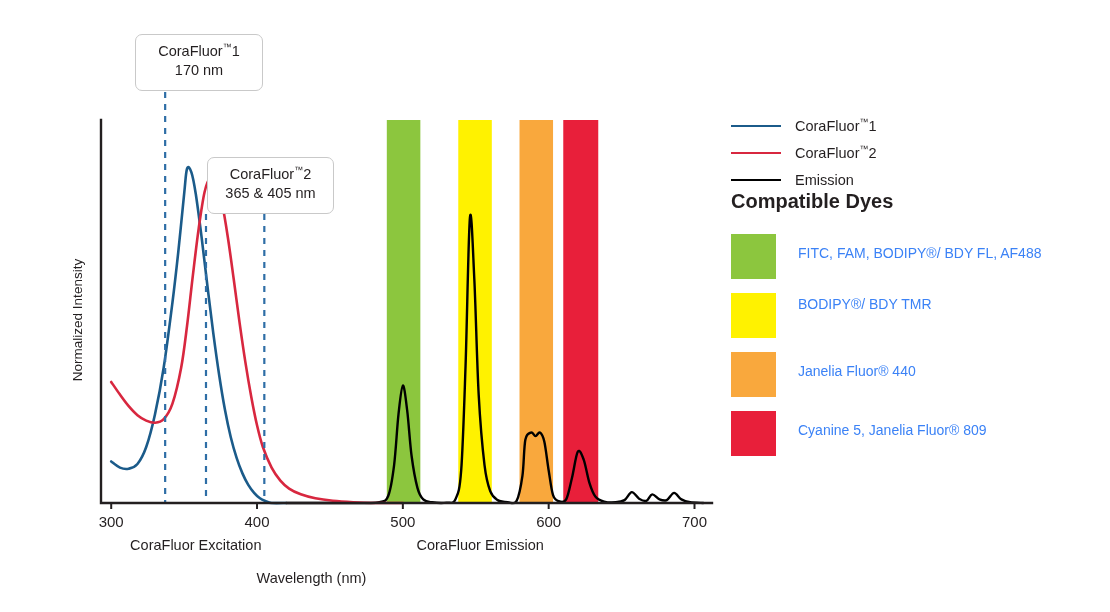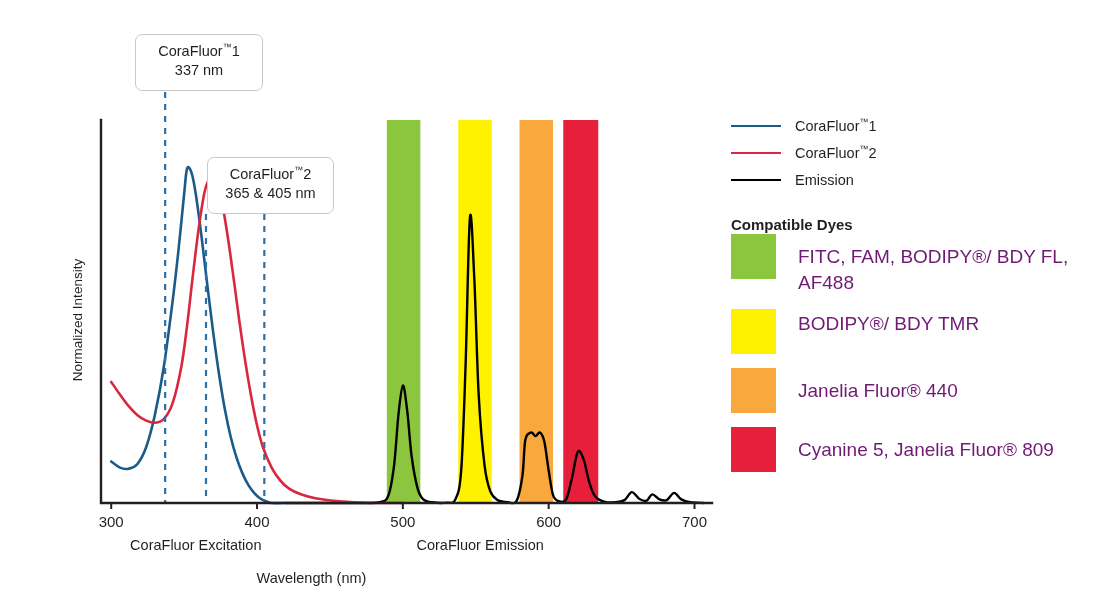--- a/index.html
+++ b/index.html
@@ -20,26 +20,26 @@
            text-align:center;line-height:1.28;font-size:14.5px;color:#231f20;padding:7px 12px 8px;
            box-sizing:border-box;}
   .callout div{white-space:nowrap;}
   .sup{font-size:9px;vertical-align:super;letter-spacing:0;}
 
   .legend{position:absolute;left:731px;top:112px;width:360px;}
   .legend-row{display:flex;align-items:center;height:27px;}
   .legend-swatch{width:50px;height:0;border-top-width:2.6px;border-top-style:solid;margin-right:14px;flex:0 0 50px;}
   .legend-text{font-size:14.5px;color:#231f20;}
 
-  .dyes-title{position:absolute;left:731px;top:216px;font-size:15px;font-weight:bold;color:#231f20;}
+  .dyes-title{position:absolute;left:731px;top:190px;font-size:20px;font-weight:bold;color:#231f20;}
 
   .dyes{position:absolute;left:731px;top:234px;width:370px;}
   .dye-row{display:flex;align-items:flex-start;margin-bottom:14px;}
   .dye-swatch{width:45px;height:45px;flex:0 0 45px;margin-right:22px;}
-  .dye-text{font-size:19px;color:#701a75;line-height:1.35;padding-top:10px;}
+  .dye-text{font-size:14px;color:#3b82f6;line-height:1.35;padding-top:10px;}
   .dye-row.two .dye-text{padding-top:2px;}
 </style>
 </head>
 <body>
 
 <div id="root">
 
   <svg class="plot-svg" id="plot" width="1110" height="612">
       <rect x="386.81384248210026" y="120" width="33.53937947494029" height="383" fill="#8cc63e"></rect>
       <rect x="458.2673031026253" y="120" width="33.53937947494029" height="383" fill="#fff200"></rect>
@@ -63,21 +63,21 @@
       <line x1="694.5011933174225" y1="503" x2="694.5011933174225" y2="509" class="tick"></line>
       <text x="694.5011933174225" y="527" text-anchor="middle" class="tick-label">700</text>
       <text x="195.7852028639618" y="550" text-anchor="middle" class="axis-sub">CoraFluor Excitation</text>
       <text x="480.14081145584726" y="550" text-anchor="middle" class="axis-sub">CoraFluor Emission</text>
       <text x="311.5" y="583" text-anchor="middle" class="axis-title">Wavelength (nm)</text>
       <text x="0" y="0" text-anchor="middle" transform="translate(82,320) rotate(-90)" class="ylabel">Normalized Intensity</text>
     </svg>
 
   <div class="callout" id="callout-0" style="left: 135px; top: 34px; width: 128px; height: 57px;">
     <div><span>CoraFluor</span><span class="sup">™</span><span>1</span></div>
-    <div>337 nm</div>
+    <div>170 nm</div>
   </div>
   <div class="callout" id="callout-1" style="left: 207px; top: 157px; width: 127px; height: 57px;">
     <div><span>CoraFluor</span><span class="sup">™</span><span>2</span></div>
     <div>365 &amp; 405 nm</div>
   </div>
 
   <div class="legend" id="legend">
       <div class="legend-row">
         <span class="legend-swatch" style="border-top-color: rgb(27, 91, 138);"></span>
         <span class="legend-text"><span>CoraFluor</span><span class="sup">™</span><span>1</span></span>

